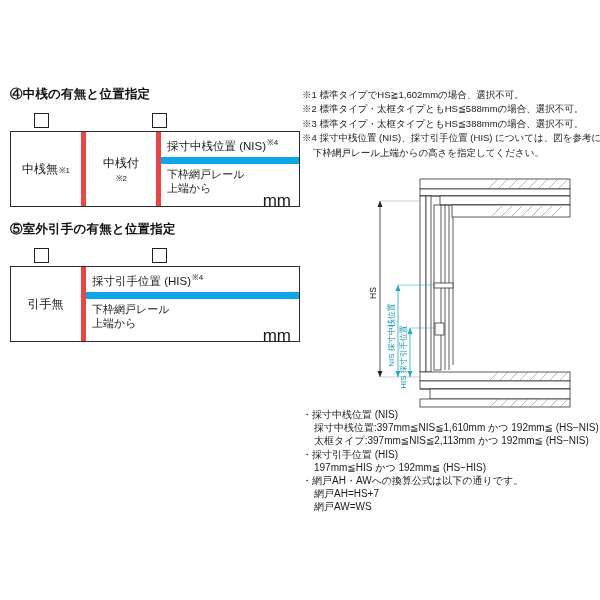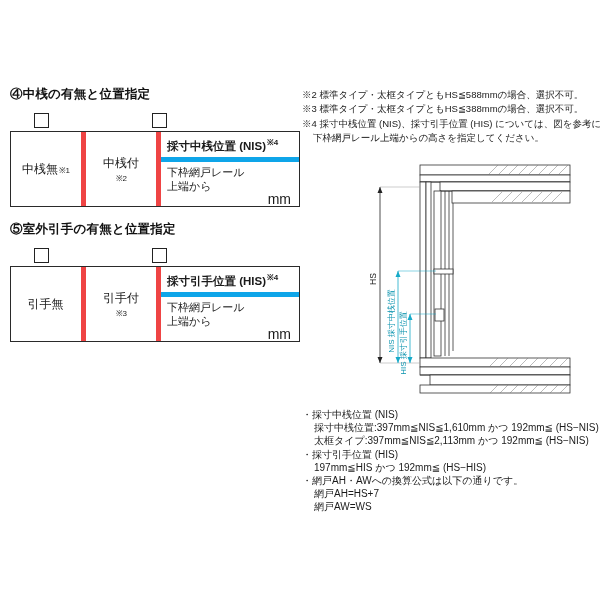--- a/index.html
+++ b/index.html
@@ -82,38 +82,38 @@
     display: block;
     padding: 0;
   }
   .sup {
     font-size: 8px;
     vertical-align: super;
     margin-left: 1px;
   }
   .c3-title {
     font-size: 11.5px;
-    font-weight: bold;
+    font-weight: normal;
     padding: 4px 0 3px 6px;
-    border-bottom: 5px solid #0ea5e9;
+    border-bottom: 7px solid #0ea5e9;
     white-space: nowrap;
   }
   .c3-body {
     position: relative;
     height: 47px;
     font-size: 11px;
     line-height: 14px;
     padding: 3px 0 0 6px;
     box-sizing: border-box;
   }
   .c3-unit {
     position: absolute;
     right: 8px;
     bottom: 3px;
-    font-size: 14px;
+    font-size: 17px;
   }
 
   
   .note {
     font-size: 9.5px;
     line-height: 13.4px;
     margin: 0 0 1px 0;
     white-space: nowrap;
   }
   .note .indent { display: inline-block; padding-left: 11px; }
@@ -178,38 +178,35 @@
     <div class="section-head section2">⑤室外引手の有無と位置指定</div>
     <div class="check-row">
       <div class="cbox a"></div>
       <div class="cbox b"></div>
     </div>
     <div class="tbl">
       <div class="cell c1">
         <span>引手無</span>
           <span class="sup"></span>
       </div>
-      <div class="cell c2">
-        <span>引手付</span>
-          <span class="sup">※3</span>
-      </div>
       <div class="cell c3">
         <div class="c3-title">
           <span>採寸引手位置 (HIS)</span><span class="sup">※4</span>
         </div>
         <div class="c3-body">
           <div>下枠網戸レール</div>
           <div>上端から</div>
           <div class="c3-unit">mm</div>
         </div>
       </div>
     </div>
   </div>
 
   <div class="col-right">
+    <p class="note">※1 標準タイプでHS≧1,602mmの場合、選択不可。</p>
     <p class="note">※2 標準タイプ・太框タイプともHS≦588mmの場合、選択不可。</p>
     <p class="note">※3 標準タイプ・太框タイプともHS≦388mmの場合、選択不可。</p>
     <p class="note">※4 採寸中桟位置 (NIS)、採寸引手位置 (HIS) については、図を参考に</p>
     <p class="note"><span class="indent">下枠網戸レール上端からの高さを指定してください。</span></p>
 
     <div class="diagram">
       <svg width="292" height="250" viewBox="0 0 292 250">
         <g stroke="#333" fill="none" stroke-width="0.8">
 
           <rect x="118" y="14" width="150" height="10" fill="#ffffff"></rect>

